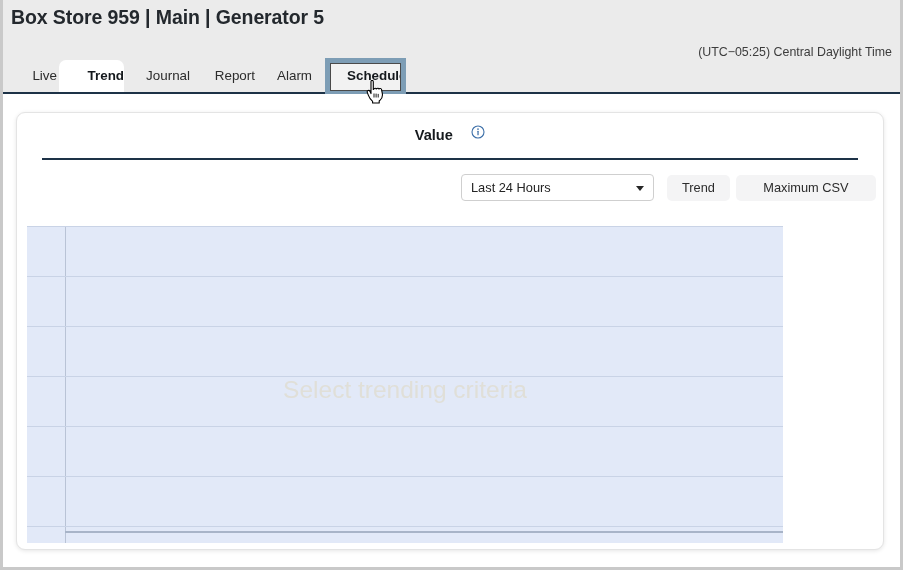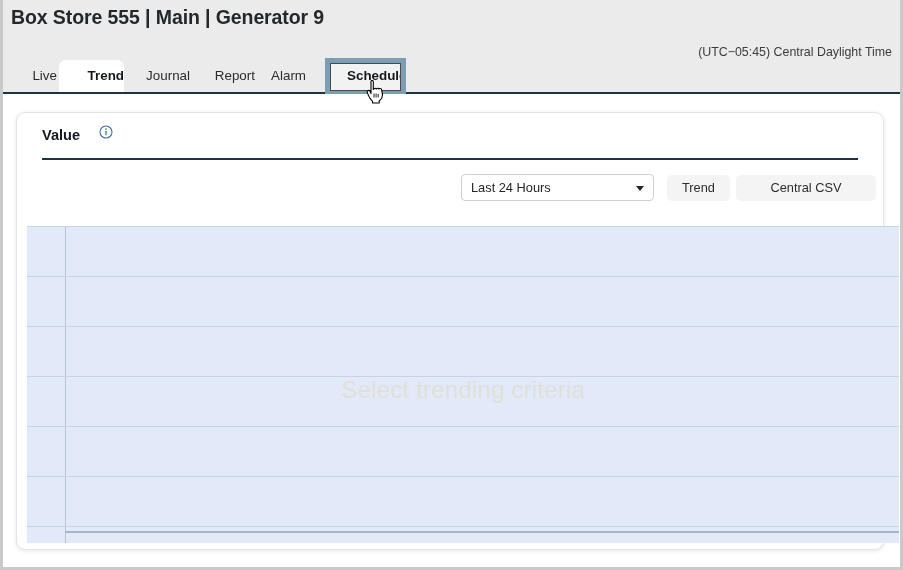--- a/index.html
+++ b/index.html
@@ -133,20 +133,21 @@
     box-shadow: 0 1px 4px rgba(0,0,0,0.10);
     box-sizing: border-box;
   }
 
   .panel-head {
     position: absolute;
     left: 25px;
     right: 25px;
     top: 12px;
     height: 40px;
+    text-align: center;
   }
   .panel-title {
     display: inline-block;
     font-size: 14.6px;
     font-weight: bold;
     color: #15191d;
     vertical-align: middle;
   }
   .info-icon {
     display: inline-block;
@@ -230,21 +231,21 @@
   }
   .stats .grp { margin-left: 20px; }
   .stats .grp:first-child { margin-left: 0; }
   .stats .val { font-weight: normal; }
 
   
   .chart {
     position: absolute;
     left: 10px;
     top: 113px;
-    width: 872px;
+    width: 756px;
     bottom: 6px;
     background: #e2e9f8;
     overflow: hidden;
   }
   .plot {
     position: absolute;
     left: 0;
     right: 0;
     top: 0;
     bottom: 0;
@@ -282,34 +283,34 @@
     color: #e0dfd8;
     white-space: nowrap;
   }
 </style>
 </head>
 <body>
 
 <div id="app">
 
   <div class="header">
-    <div class="header-title">Box Store 555 | Main | Generator 9</div>
-
-    <div class="header-tz">(UTC−05:45) Central Daylight Time</div>
+    <div class="header-title">Box Store 959 | Main | Generator 5</div>
+
+    <div class="header-tz">(UTC−05:25) Central Daylight Time</div>
 
     <div class="tabs">
       <div class="tab" id="tab-live" style="left:10px; width:44px;">Live</div>
 
       <div class="tab active" id="tab-trend" style="left:56px; width:65px;">Trend</div>
 
       <div class="tab" id="tab-journal" style="left:123px; width:64px;">Journal</div>
 
       <div class="tab" id="tab-report" style="left:192px; width:60px;">Report</div>
 
-      <div class="tab" id="tab-alarm" style="left:248px; width:55px;">Alarm</div>
+      <div class="tab" id="tab-alarm" style="left:254px; width:55px;">Alarm</div>
 
       <div class="tab focused" id="tab-schedule" style="left:327px; width:70px;padding-left:17px;">Schedule</div>
 
       <div class="focus-ring" style="left:322px; top:-4px; width:81px; height:38px;"></div>
     </div>
 
     <div class="cursor" style="left:362px; top:80px;">
       <svg width="20" height="24" viewBox="0 0 20 24">
         <path d="M6 1.5 C6 0.7 6.7 0.2 7.4 0.4 C8 0.6 8.3 1.1 8.3 1.7 L8.3 9.5
                  L9.2 8.6 C9.8 8.1 10.7 8.2 11.1 8.8 L11.2 9.0
@@ -343,21 +344,21 @@
 
       <div class="controls">
 
         <div class="select" id="select-range">
           <span>Last 24 Hours</span>
           <span class="caret"></span>
         </div>
 
         <button class="btn" id="btn-trend">Trend</button>
 
-        <button class="btn" id="btn-csv">Central CSV</button>
+        <button class="btn" id="btn-csv">Maximum CSV</button>
       </div>
 
 
       <div class="chart">
         <div class="plot" id="plot-area">
           <div class="axis-y"></div>
           <div class="axis-x"></div>
         <div class="gridline" style="background: rgb(201, 211, 230); top: 0px;"></div>
             <div class="gridline" style="background: rgb(201, 211, 230); top: 50px;"></div>
             <div class="gridline" style="background: rgb(201, 211, 230); top: 100px;"></div>

